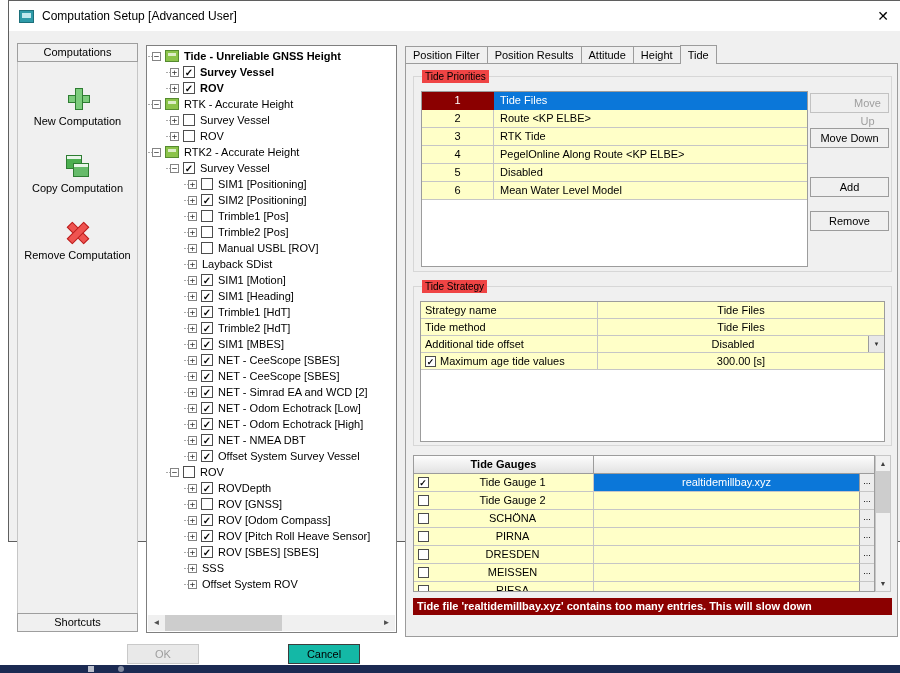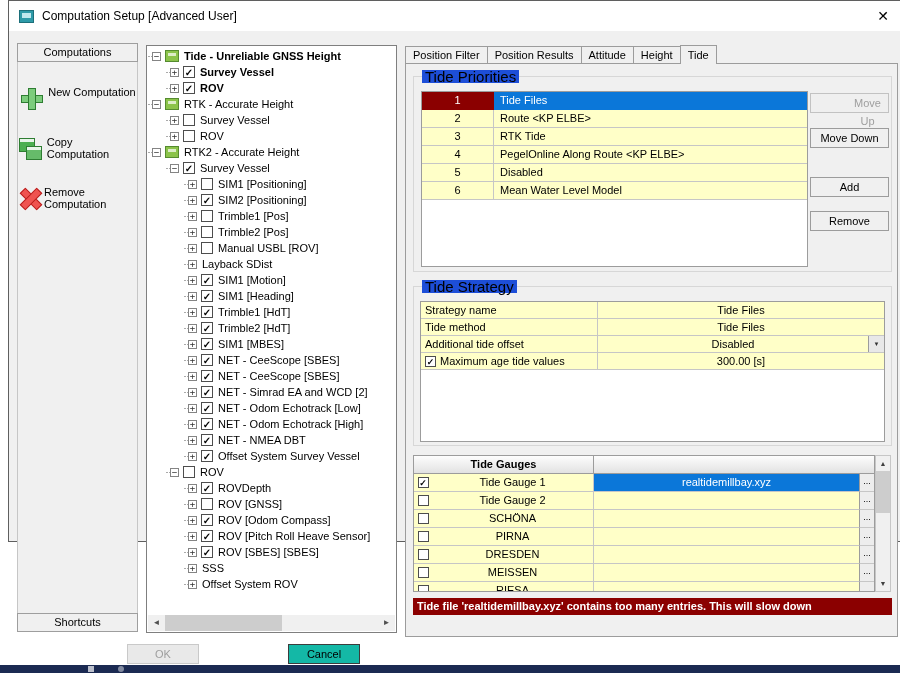--- a/index.html
+++ b/index.html
@@ -14,21 +14,21 @@
   .app-icon::after{content:"";position:absolute;left:2px;top:2px;right:2px;bottom:4px;background:#bfe8ee;}
   .title{font-size:12px;}
   .close-btn{margin-left:auto;font-size:14px;width:28px;text-align:center;cursor:pointer;}
 
   
   .left-panel{position:absolute;left:8px;top:42px;width:121px;height:589px;}
   .panel-btn{position:absolute;left:0;right:0;height:19px;line-height:17px;text-align:center;background:#f0f0f0;border:1px solid #9e9e9e;font-size:11px;cursor:pointer;}
   .panel-btn.top{top:0;}
   .panel-btn.bottom{bottom:0;}
   .left-body{position:absolute;left:0;right:0;top:19px;bottom:19px;border-left:1px solid #c6c6c6;border-right:1px solid #c6c6c6;background:#f0f0f0;display:flex;flex-direction:column;align-items:center;padding-top:24px;gap:26px;}
-  .action-item{display:flex;flex-direction:row;gap:5px;cursor:pointer;}
+  .action-item{display:flex;flex-direction:column;align-items:center;gap:5px;cursor:pointer;}
   .tool-icon{width:24px;height:24px;position:relative;}
   .icon-new-computation::before{content:"";position:absolute;left:2px;top:9px;width:20px;height:6px;background:#7ccc7c;border:1px solid #2e7d32;}
   .icon-new-computation::after{content:"";position:absolute;left:9px;top:2px;width:6px;height:20px;background:#7ccc7c;border:1px solid #2e7d32;}
   .icon-copy-computation::before{content:"";position:absolute;left:1px;top:2px;width:14px;height:12px;background:#4caf50;border:1px solid #2e7d32;box-shadow:inset 0 3px 0 #e8f5e9;}
   .icon-copy-computation::after{content:"";position:absolute;left:8px;top:10px;width:14px;height:12px;background:#66bb6a;border:1px solid #2e7d32;box-shadow:inset 0 3px 0 #e8f5e9;}
   .icon-remove-computation::before{content:"";position:absolute;left:1px;top:9px;width:22px;height:6px;background:#ef5350;border:1px solid #b71c1c;transform:rotate(45deg);}
   .icon-remove-computation::after{content:"";position:absolute;left:1px;top:9px;width:22px;height:6px;background:#ef5350;border:1px solid #b71c1c;transform:rotate(-45deg);}
 
   
   .tree-panel{position:absolute;left:137px;top:44px;width:251px;height:588px;background:#fff;border:1px solid #7f7f7f;}
@@ -47,21 +47,21 @@
   .sb-thumb{position:absolute;left:0;top:0;bottom:0;width:55%;background:#cdcdcd;}
 
   
   .tab-strip{position:absolute;left:396px;top:44px;height:19px;display:flex;align-items:flex-end;z-index:3;}
   .tab{height:17px;line-height:16px;padding:0 7px;background:#f0f0f0;border:1px solid #9c9c9c;border-bottom:none;margin-bottom:1px;font-size:11px;cursor:pointer;}
   .tab + .tab{margin-left:-1px;}
   .tab.active{height:19px;line-height:18px;margin-bottom:0;position:relative;z-index:4;}
   .tab-panel{position:absolute;left:396px;top:62px;width:493px;height:574px;background:#f0f0f0;border:1px solid #9c9c9c;z-index:1;}
 
   .groupbox{position:absolute;border:1px solid #d7d7d7;}
-  .gb-label{position:absolute;top:-7px;left:8px;background:#1d4ed8;padding:0 3px;font-size:15px;line-height:13px;}
+  .gb-label{position:absolute;top:-7px;left:8px;background:#ef4444;padding:0 3px;font-size:10px;line-height:13px;}
   .gb1{left:7px;top:12px;width:479px;height:196px;}
   .gb2{left:7px;top:222px;width:479px;height:160px;}
 
   
   .prio-table{position:absolute;left:15px;top:27px;width:387px;height:176px;background:#fff;border:1px solid #9c9c9c;z-index:2;overflow:hidden;}
   .grid-header{display:flex;height:20px;background:linear-gradient(#fdfdfd,#e2e2e2);border-bottom:1px solid #9c9c9c;font-weight:bold;}
   .prio-h1{width:72px;border-right:1px solid #9c9c9c;text-align:center;line-height:19px;}
   .prio-h2{flex:1;padding-left:6px;line-height:19px;}
   .prio-row{display:flex;height:18px;background:#ffffc8;}
   .prio-c1{width:72px;border-right:1px solid #c6c6c6;border-bottom:1px solid #c6c6c6;text-align:center;line-height:17px;}

